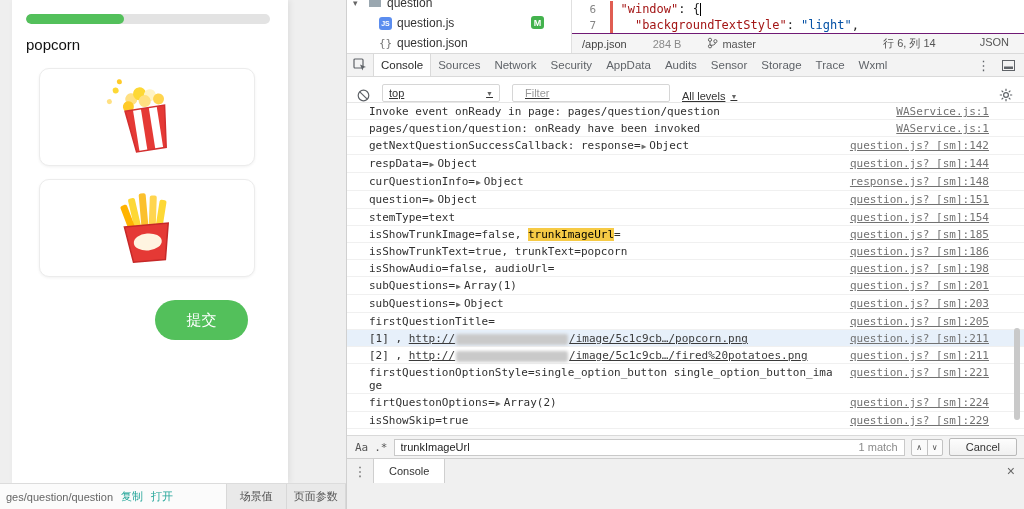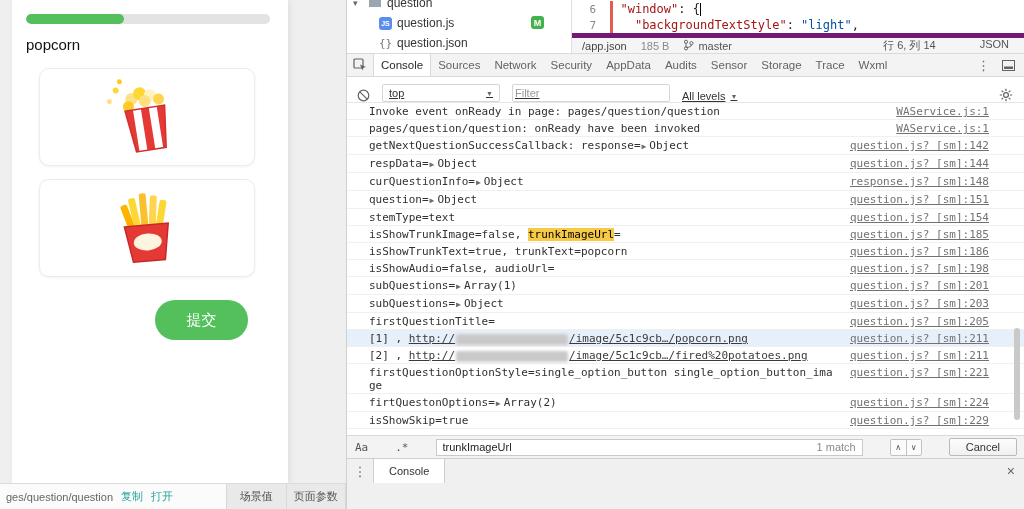--- a/index.html
+++ b/index.html
@@ -52,64 +52,64 @@
     font-family:"DejaVu Sans Mono", monospace; font-size:12px; background:#fff; }
   #code-area { height:33px; position:relative; padding-top:1px; }
   .code-line { height:16px; display:flex; align-items:center; white-space:pre; cursor:text; }
   .gutter { width:34px; text-align:right; padding-right:10px; color:#858585; font-size:11px; flex:none; }
   .mod-bar { position:absolute; left:38px; top:1px; width:3px; height:32px; background:#e05d52; }
   .line-code { white-space:pre; }
   .tok-key { color:#a31515; }
   .tok-string { color:#0451a5; }
   .tok-plain { color:#222; }
   .cursor-caret { display:inline-block; width:1px; height:13px; background:#000; vertical-align:text-bottom; }
-  #editor-status { position:absolute; left:0; bottom:0; width:100%; height:20px; background:#f5f5f5; border-top:5px solid #701a75;
-    display:flex; align-items:center; gap:14px; padding:0 10px; font-size:11px; color:#444; font-family:"Liberation Sans", sans-serif; }
+  #editor-status { position:absolute; left:0; bottom:0; width:100%; height:20px; background:#f5f5f5; border-top:1px solid #701a75;
+    display:flex; align-items:center; gap:26px; padding:0 10px; font-size:11px; color:#444; font-family:"Liberation Sans", sans-serif; }
   .branch-wrap { display:flex; align-items:center; gap:4px; color:#555; }
   .status-size { color:#8a8a8a; }
   .status-right { margin-left:auto; display:flex; gap:44px; padding-right:6px; color:#555; }
 
   
   #dt-tabbar { left:0; top:53px; width:678px; height:24px; background:#f3f3f3; border-top:1px solid #dadada; border-bottom:1px solid #dadada;
     display:flex; align-items:center; padding-left:6px; }
   .inspect-btn { display:flex; align-items:center; margin-right:6px; cursor:pointer; }
   .dt-tab { padding:0 7px; font-size:11.5px; color:#5f6368; height:100%; display:flex; align-items:center; cursor:pointer; white-space:nowrap; }
   .dt-tab.active { background:#fff; color:#2b2b2b; border-left:1px solid #dadada; border-right:1px solid #dadada; }
   .tabbar-right { margin-left:auto; display:flex; align-items:center; gap:12px; padding-right:10px; color:#5f6368; }
   .kebab { font-size:13px; cursor:pointer; }
 
   
   #console-toolbar { left:0; top:77px; width:678px; height:26px; background:#fff; border-bottom:1px solid #e6e6e6;
     display:flex; align-items:flex-end; gap:12px; padding:0 10px;text-decoration:underline; }
   .icon-btn { display:flex; align-items:center; cursor:pointer; }
   .ctx-select { width:118px; height:18px; border:1px solid #d6d6d6; border-radius:2px; display:flex; align-items:center;
     padding:0 6px; font-size:11px; color:#333; cursor:pointer; background:#fff; }
   .sel-arrow { margin-left:auto; font-size:7px; color:#666; }
-  .filter-input { width:158px; height:18px; border:1px solid #d6d6d6; border-radius:2px; font-size:11px; padding:0 2px; color:#333; outline:none; font-family:inherit; }
+  .filter-input { width:158px; height:18px; border:1px solid #d6d6d6; border-radius:2px; font-size:11px; padding:0 12px; color:#333; outline:none; font-family:inherit; }
   .filter-input::placeholder { color:#999; }
   .levels-select { display:flex; align-items:center; gap:5px; font-size:11px; color:#333; cursor:pointer; }
   .toolbar-right { margin-left:auto; display:flex; align-items:center; padding-right:2px; }
 
   
   #console-logs { left:0; top:103px; width:678px; height:332px; font-family:"DejaVu Sans Mono", monospace; font-size:11px; overflow:hidden; }
   .console-row { display:flex; align-items:flex-start; padding:2px 36px 1px 22px; border-bottom:1px solid #f0f0f0; line-height:13px; }
   .console-row.selected { background:#e7f0fa; }
   .row-msg { flex:1; color:#303030; white-space:pre-wrap; word-break:break-all; }
   .row-src { margin-left:12px; color:#727272; text-decoration:underline; white-space:nowrap; cursor:pointer; }
   .expander { color:#6e6e6e; font-size:8px; margin:0 3px 0 1px; cursor:pointer; }
   .search-match { background:#f6ca45; color:#000; }
   .console-link { color:#3b3b3b; text-decoration:underline; cursor:pointer; }
   .redacted { display:inline-block; width:112px; height:11px; background:#c9c9c9; border-radius:2px; filter:blur(1.5px); vertical-align:middle; margin:0 1px; }
   .prompt-row { padding:3px 8px; display:flex; cursor:text; }
   .prompt { color:#2f7bf5; font-weight:bold; }
   .v-scrollbar { position:absolute; right:2px; top:218px; width:6px; height:92px; background:#c9c9c9; border-radius:3px; cursor:pointer; }
 
   
   #search-bar { left:0; top:435px; width:678px; height:23px; background:#f3f3f3; border-top:1px solid #d9d9d9;
-    display:flex; align-items:center; gap:27px; padding:0 8px; font-size:11px; }
+    display:flex; align-items:center; gap:6px; padding:0 8px; font-size:11px; }
   .toggle { color:#555; font-family:"DejaVu Sans Mono", monospace; cursor:pointer; }
   .search-input-box { flex:1; max-width:512px; height:17px; background:#fff; border:1px solid #c9c9c9; display:flex; align-items:center; padding:0 6px; }
   .search-input { border:none; outline:none; flex:1; font-size:11px; color:#222; font-family:inherit; background:transparent; }
   .match-count { color:#8a8a8a; white-space:nowrap; }
   .nav-btns { display:flex; border:1px solid #c2c2c2; border-radius:2px; overflow:hidden; height:17px; background:#fbfbfb; }
   .nav-btn { width:15px; display:flex; align-items:center; justify-content:center; font-size:8px; color:#555; cursor:pointer; }
   .nav-btn + .nav-btn { border-left:1px solid #c2c2c2; }
   .cancel-btn { height:18px; padding:0 16px; border:1px solid #b9b9b9; border-radius:2px;
     background:linear-gradient(#fdfdfd,#f0f0f0); font-size:11px; color:#333; font-family:inherit; cursor:pointer; }
 
@@ -217,21 +217,21 @@
 
     <div id="editor">
       <div id="code-area">
         <div class="mod-bar"></div>
 
       <div class="code-line"><span class="gutter">6</span><span class="line-code"><span class="tok-plain">  </span><span class="tok-key">"window"</span><span class="tok-plain">: </span><span class="tok-plain">{</span><span class="cursor-caret"></span></span></div>
           <div class="code-line"><span class="gutter">7</span><span class="line-code"><span class="tok-plain">    </span><span class="tok-key">"backgroundTextStyle"</span><span class="tok-plain">: </span><span class="tok-string">"light"</span><span class="tok-plain">,</span></span></div>
         </div>
       <div id="editor-status">
         <span>/app.json</span>
-        <span class="status-size">185 B</span>
+        <span class="status-size">284 B</span>
         <span class="branch-wrap">
           <span>
             <svg width="11" height="12" viewBox="0 0 11 12" fill="none" stroke="#666" stroke-width="1">
               <circle cx="3" cy="2.8" r="1.6"></circle>
                 <circle cx="3" cy="9.3" r="1.6"></circle>
                 <circle cx="8.4" cy="4.2" r="1.6"></circle>
               <path d="M3 4.4v3.3 M8.4 5.8c0 2-2.4 2.6-5.4 2.6"></path>
             </svg>
           </span>
           <span>master</span>

